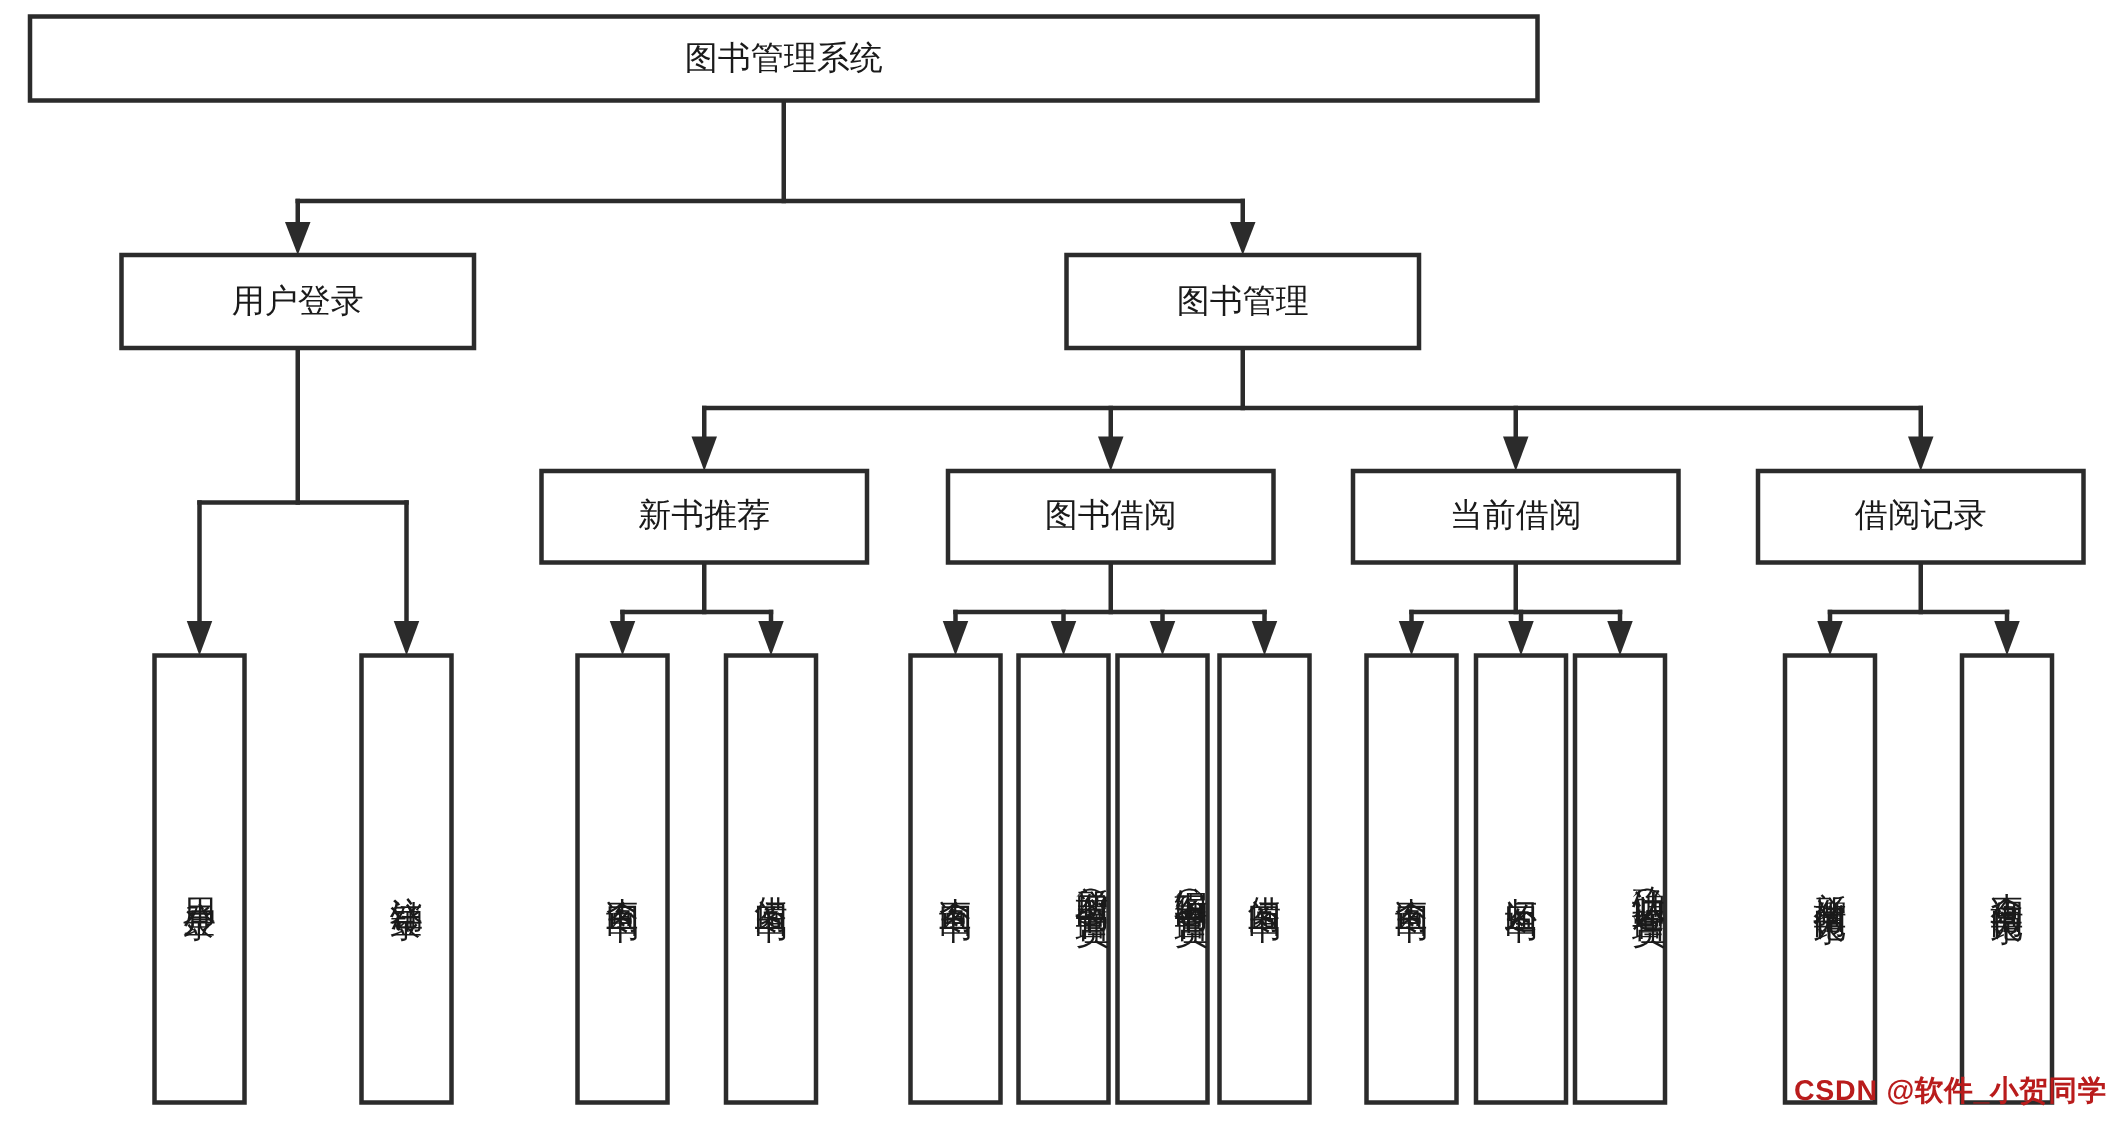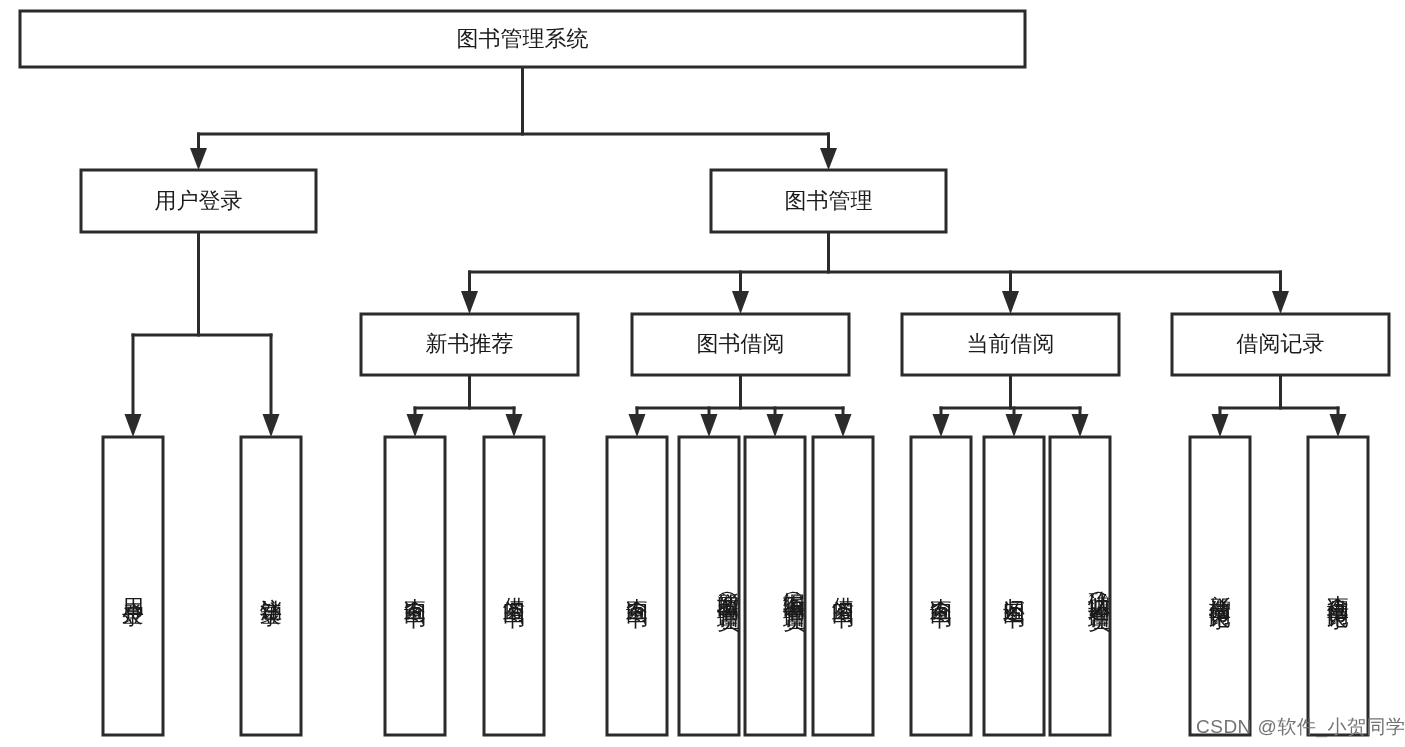--- a/index.html
+++ b/index.html
@@ -62,23 +62,24 @@
     align-items: center;
     justify-content: center;
     text-align: center;
     pointer-events: none;
     user-select: none;
   }
   .watermark {
     position: absolute;
     font-family: "Liberation Sans", "DejaVu Sans", sans-serif;
     font-size: 19px;
-    color: #737373;
+    color: #b91c1c;
     white-space: nowrap;
     letter-spacing: 0.5px;
+    font-weight: bold;
   }
 </style>
 </head>
 <body>
 
 <div id="diagram-root">
 
   <svg class="diagram-svg" viewBox="0 0 1405 747" xmlns="http://www.w3.org/2000/svg">
 
     <g>

